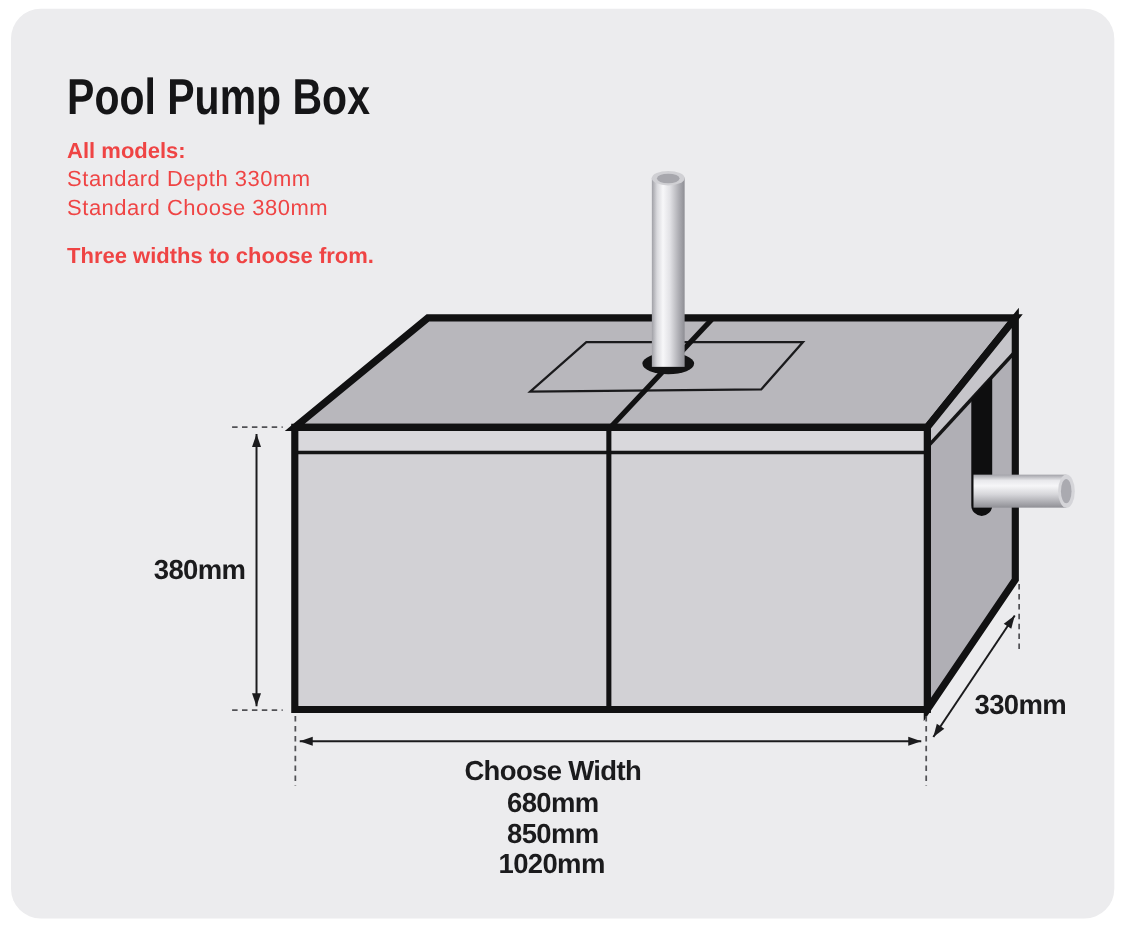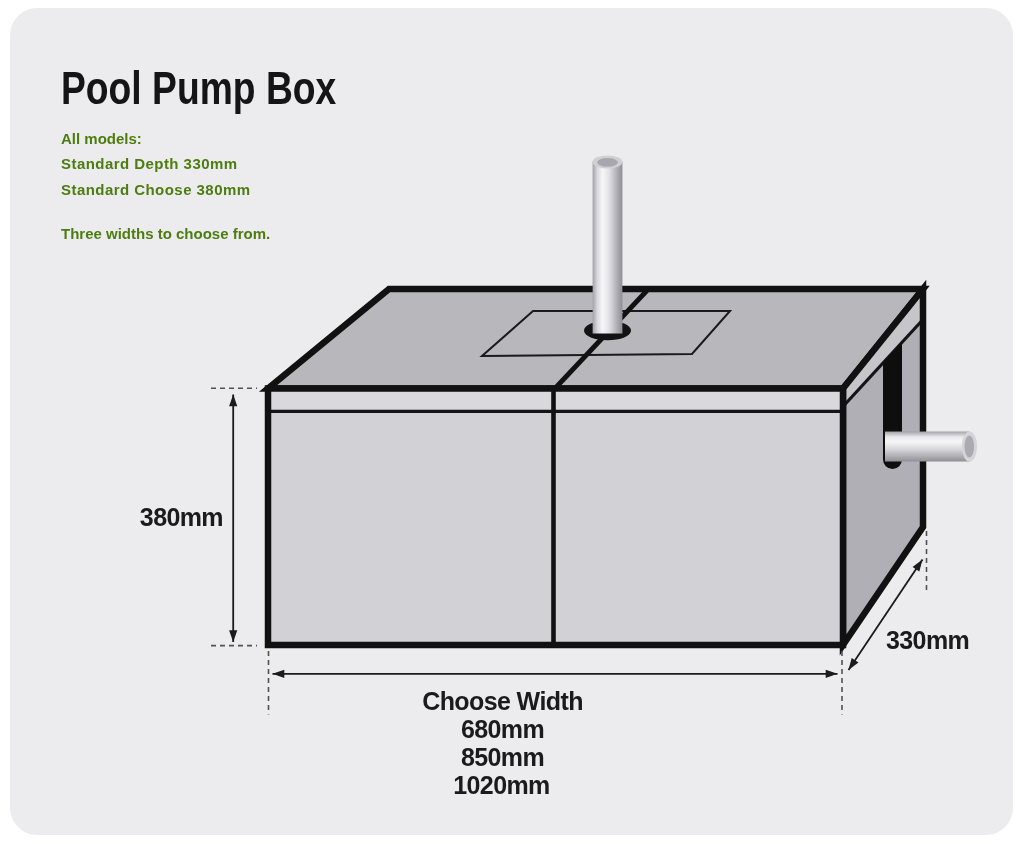--- a/index.html
+++ b/index.html
@@ -23,27 +23,27 @@
     font-weight: 700;
     color: #151517;
     line-height: 46px;
     transform: scaleX(0.81);
     transform-origin: 0 0;
     white-space: nowrap;
   }
   .copy {
     position: absolute;
     left: 61px; top: 125.5px;
-    font-size: 15px;
+    font-size: 20px;
     line-height: 25.7px;
-    color: #4d7c0f;
+    color: #ef4444;
     white-space: nowrap;
   }
   .copy .b { font-weight: 700; }
-  .copy .r { letter-spacing: 0.45px; font-weight: bold; }
+  .copy .r { letter-spacing: 0.45px; }
   .copy .gap { margin-top: 18.8px; text-align: center; }
   svg.diagram {
     position: absolute;
     left: 0; top: 0;
     width: 1024px; height: 844px;
   }
   svg .dimtext {
     font-family: "Liberation Sans", sans-serif;
     font-size: 25px;
     font-weight: 700;

